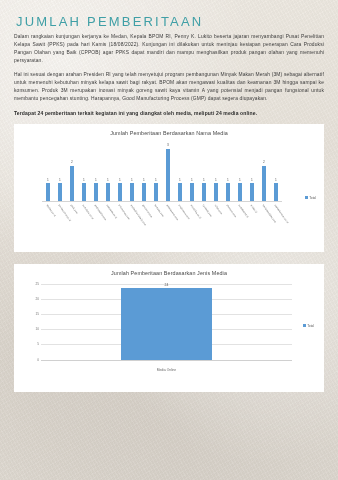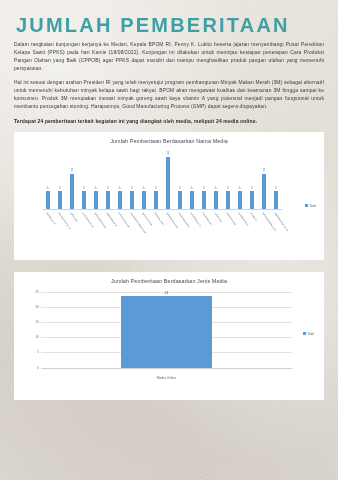--- a/index.html
+++ b/index.html
@@ -39,22 +39,22 @@
     z-index: 2;
     padding: 0;
   }
 
   
   .header {
     padding: 14px 16px 4px 16px;
   }
   .page-title {
     color: #3f9fa6;
-    font-size: 20px;
-    font-weight: bold;
+    font-size: 13px;
+    font-weight: normal;
     letter-spacing: 2.2px;
   }
 
   
   .body-text {
     padding: 0 14px;
   }
   .para {
     color: #3a3a3a;
     font-size: 4.9px;

